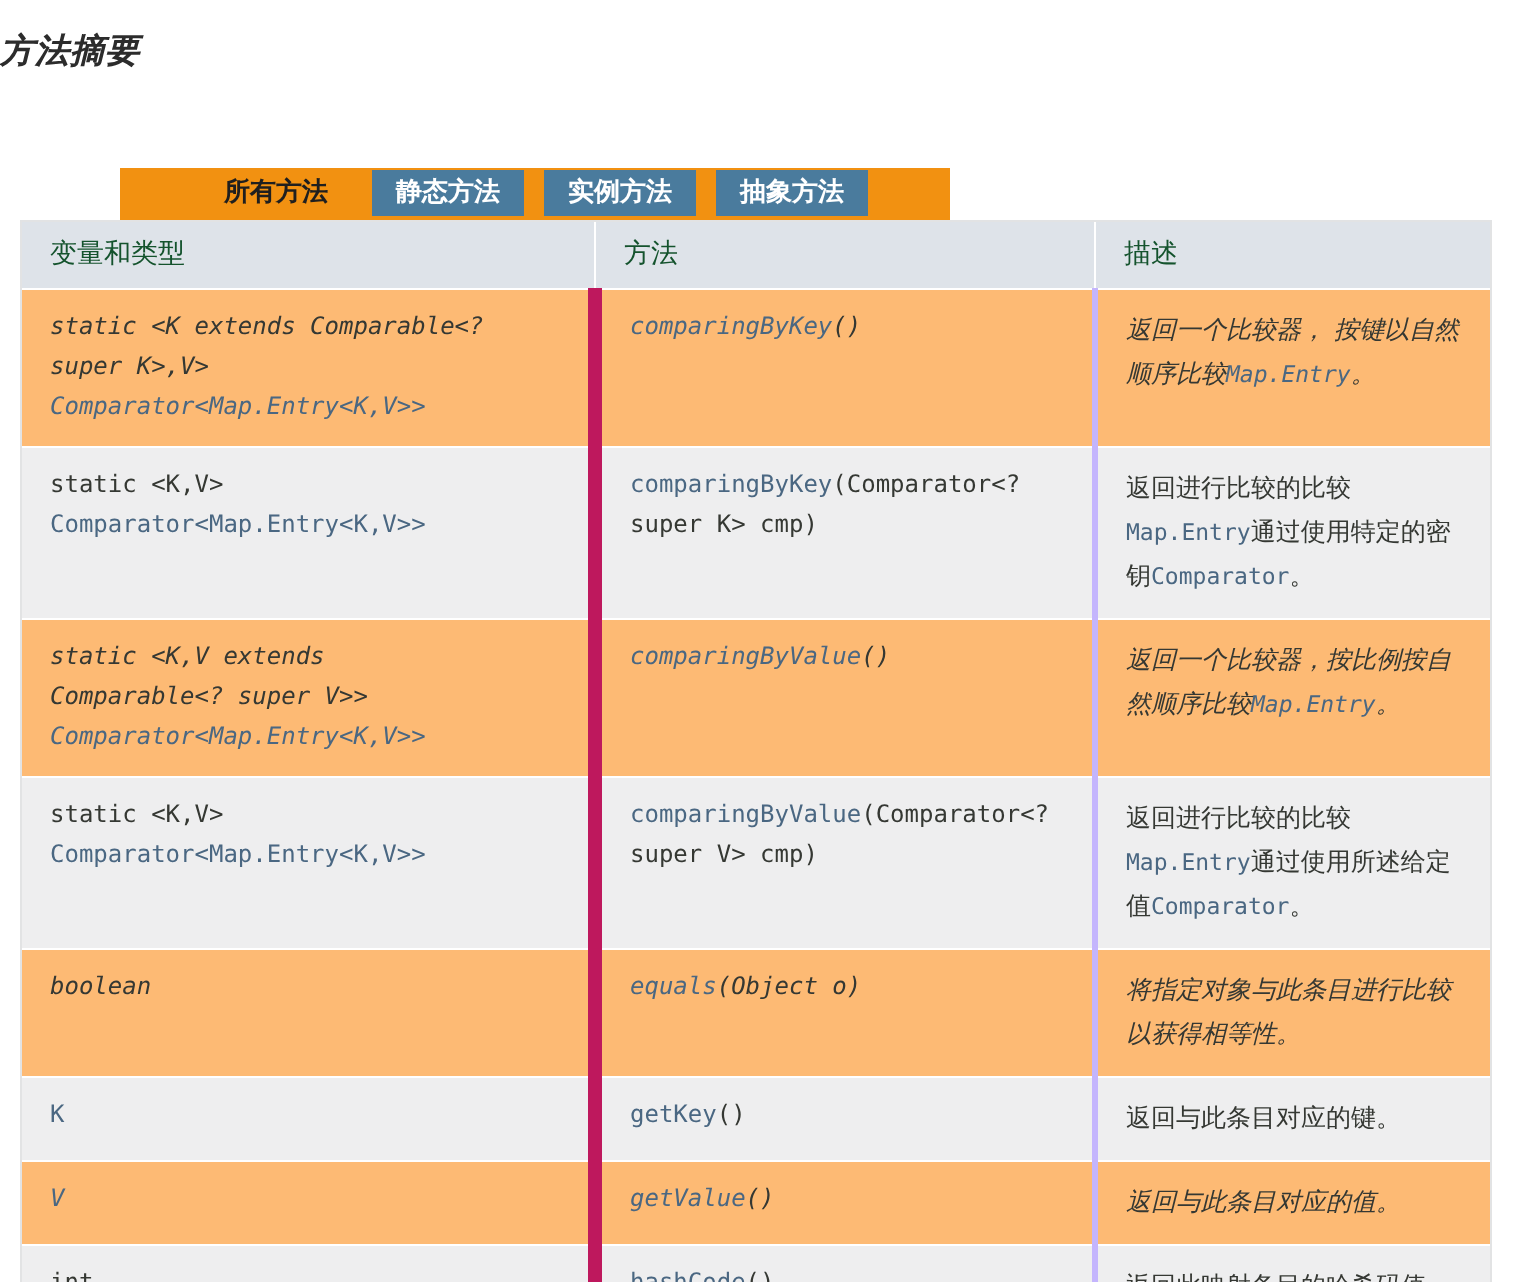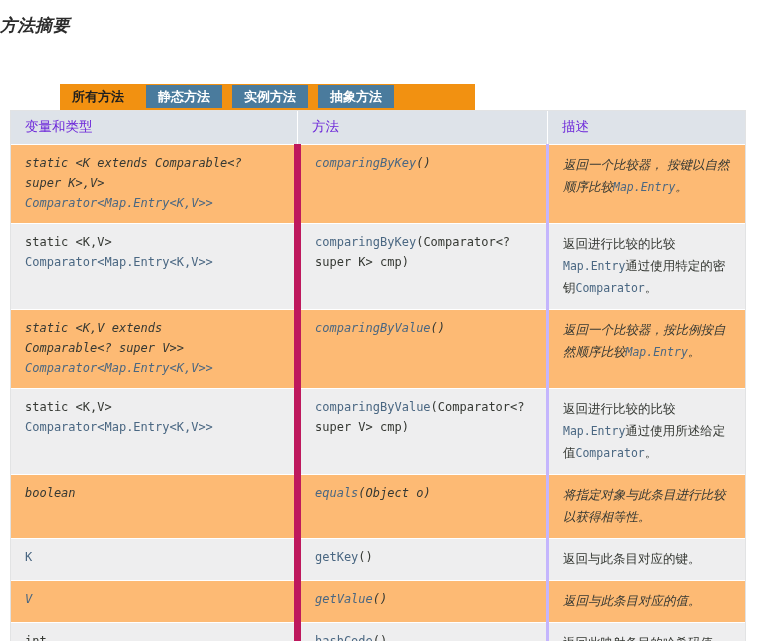--- a/index.html
+++ b/index.html
@@ -63,20 +63,21 @@
     font-size: 13px;
     padding: 0 12px;
     box-sizing: border-box;
     white-space: nowrap;
     height: 26px;
     line-height: 26px;
   }
   .tab.active {
     background: #f29111;
     color: #1f1f1f;
+    margin-left: 40px;
   }
   .tab.inactive {
     background: #4a7b9d;
     color: #ffffff;
     margin: 1px 0 6px 0;
     height: 23px;
     line-height: 23px;
   }
   .tab-gap {
     width: 10px;
@@ -96,21 +97,21 @@
     border-collapse: collapse;
   }
   table.memtable {
     width: 100%;
     border-collapse: collapse;
     table-layout: fixed;
     border-spacing: 0;
   }
   table.memtable th {
     background: #dee3e9;
-    color: #6d28d9;
+    color: #14532d;
     font-family: "DejaVu Sans", "Liberation Sans", sans-serif;
     font-weight: normal;
     font-size: 13.5px;
     text-align: left;
     padding: 7px 10px 8px 14px;
     border: none;
     vertical-align: middle;
   }
   table.memtable th.col2, table.memtable th.col3 {
     border-left: 1px solid #ffffff;

